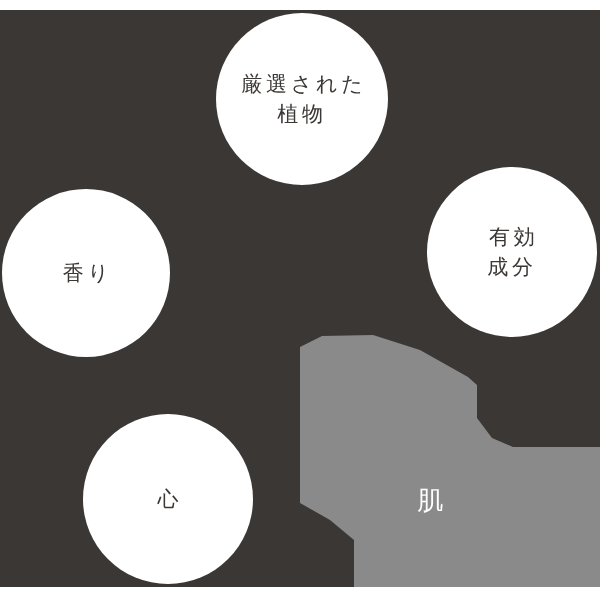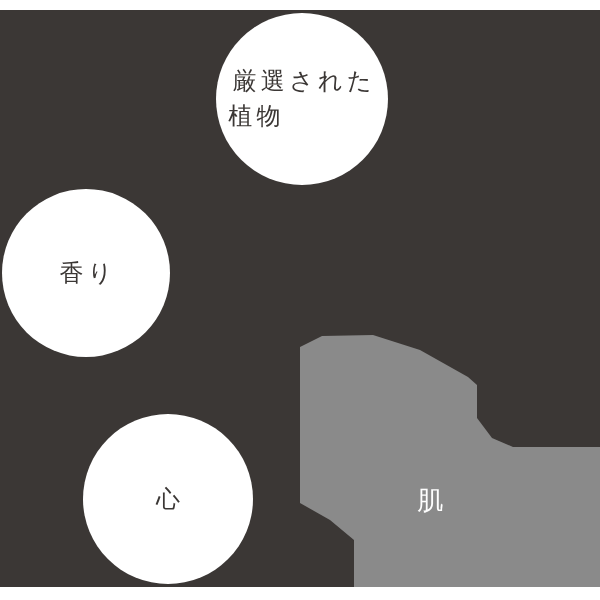--- a/index.html
+++ b/index.html
@@ -42,22 +42,22 @@
   }
   
   .circle {
     position: absolute;
     border-radius: 50%;
     background: var(--circle-fill, #ffffff);
     color: var(--circle-text, #3b3735);
     display: flex;
     align-items: center;
     justify-content: center;
-    text-align: left;
-    font-size: 24px;
+    text-align: center;
+    font-size: 21px;
     line-height: 1.45;
     letter-spacing: 0.18em;
     text-indent: 0.18em;
     white-space: pre-line;
   }
   .circle-plants    { left: 216px; top: 13px;  width: 172px; height: 172px; }
   .circle-fragrance { left: 2px;   top: 189px; width: 168px; height: 168px; }
   .circle-active    { left: 427px; top: 167px; width: 170px; height: 170px; }
   .circle-mind      { left: 83px;  top: 414px; width: 170px; height: 170px; }
   
@@ -81,18 +81,20 @@
 
   <svg class="skin-svg" viewBox="0 0 600 600" aria-hidden="true">
     <polygon points="300,347 322,336 373,335 420,350 468,377 477,385 477,418 492,438 513,447 600,447 600,587 354,587 354,540 330,520 300,503"></polygon>
   </svg>
 
   <div class="circle circle-plants">厳選された
 植物</div>
 
   <div class="circle circle-fragrance">香り</div>
 
+  <div class="circle circle-active">有効
+成分</div>
 
   <div class="circle circle-mind">心</div>
 
   <div class="skin-label">肌</div>
 
 </div>
 
 </body></html>

